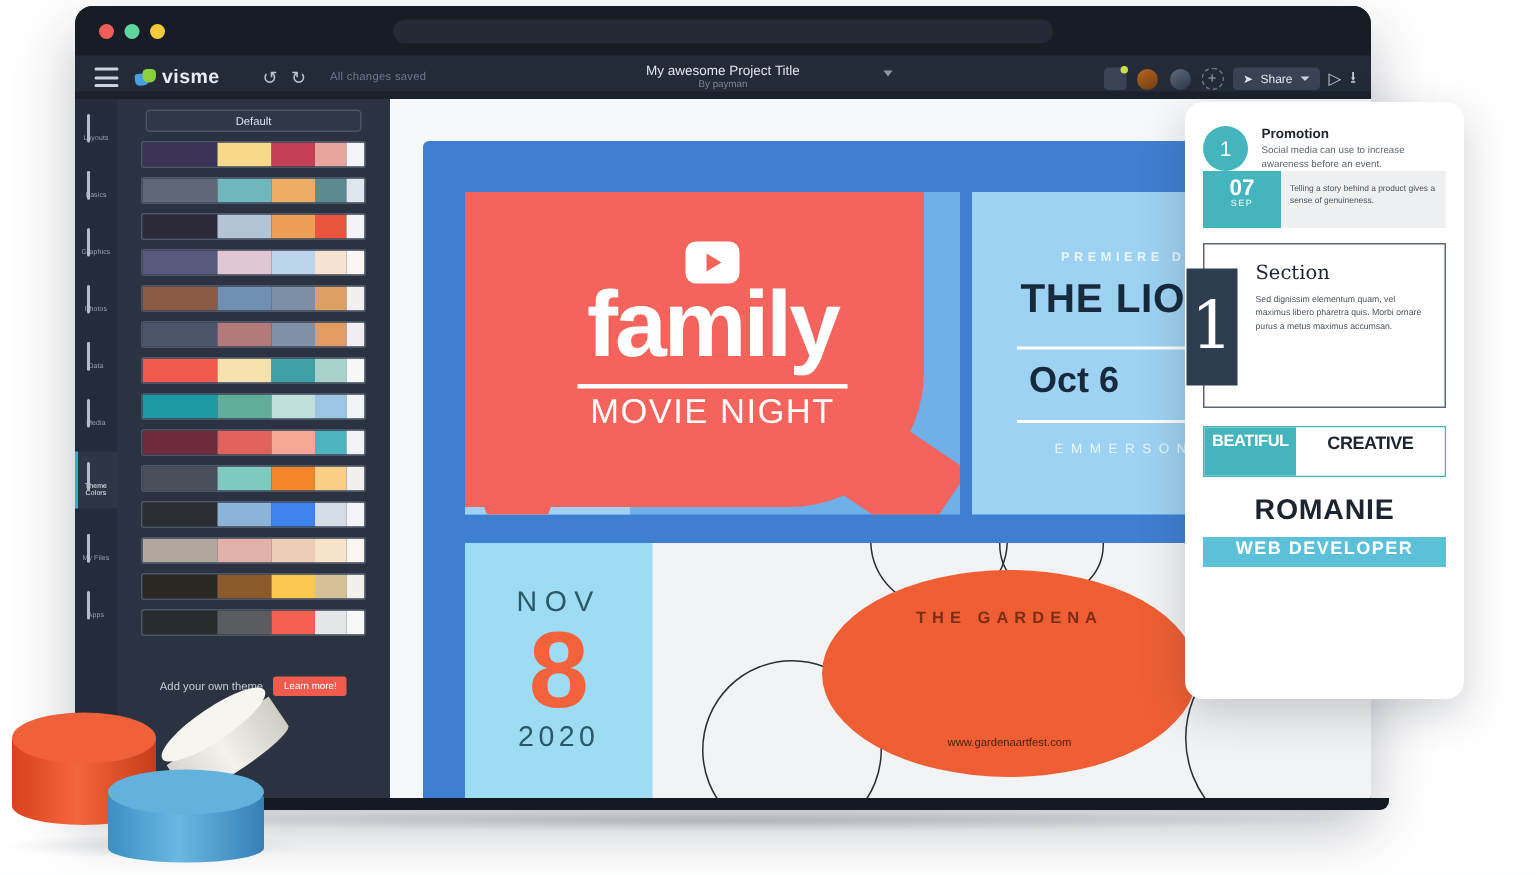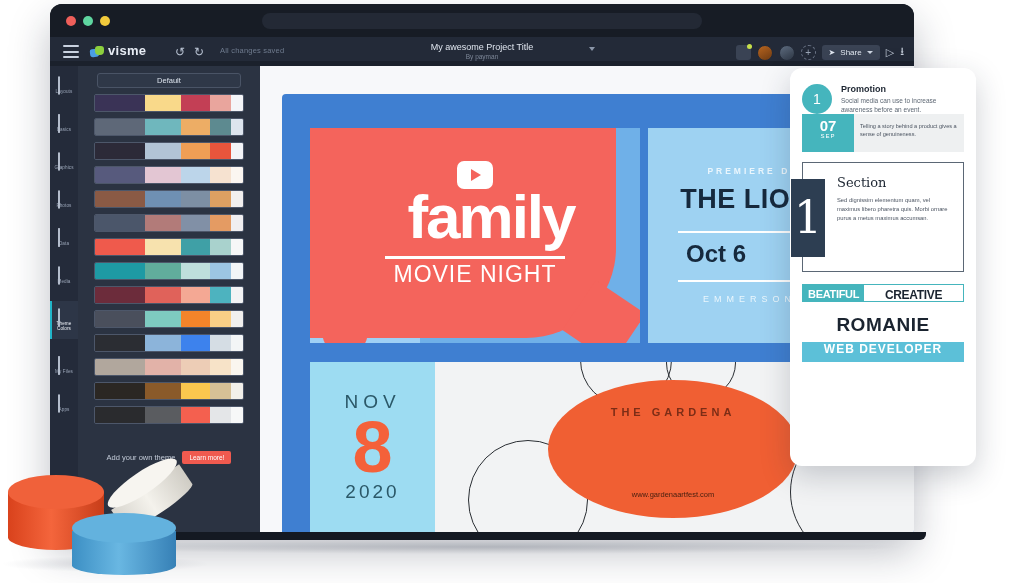--- a/index.html
+++ b/index.html
@@ -96,21 +96,21 @@
               background:#f4645c; border-radius:0 0 90px 0; }
   .fam-blob::after { content:""; position:absolute; right:-18px; bottom:-14px; width:60px; height:60px;
               background:#f4645c; transform:rotate(34deg); border-radius:0 0 12px 0; }
   .fam-lowblob { position:absolute; left:-10px; bottom:-6px; width:120px; height:74px;
               background:#9fd0f5; border-radius:60px 60px 0 0; }
   .fam-dot { position:absolute; left:12px; bottom:-12px; width:46px; height:46px; border-radius:50%; background:#f4645c;}
   .play-box { position:absolute; left:50%; top:33px; transform:translateX(-50%);
               width:36px; height:28px; background:#fff; border-radius:7px; }
   .play-tri { position:absolute; left:50%; top:50%; transform:translate(-40%,-50%);
               width:0;height:0;border-top:6px solid transparent;border-bottom:6px solid transparent;border-left:10px solid #f4645c; }
-  .fam-word { position:absolute; left:16px; top:58px; width:100%; text-align:center;
+  .fam-word { position:absolute; left:0; top:58px; width:100%; text-align:center;
               color:#fff; font-size:62px; font-weight:700; letter-spacing:-2px; line-height:1; }
   .fam-rule { position:absolute; left:50%; transform:translateX(-50%); top:128px; width:180px; height:3px; background:#fff; }
   .fam-sub { position:absolute; left:0; top:133px; width:100%; text-align:center;
              color:#fff; font-size:23px; letter-spacing:1px; font-weight:300; }
 
   
   .c-lion { position:absolute; left:366px; top:34px; width:272px; height:215px; background:#9ed2f2; overflow:hidden; }
   .lion-pre { position:absolute; left:0; top:38px; width:100%; text-align:center;
               color:#eaf6fd; font-size:8.5px; letter-spacing:3px; font-weight:700; }
   .lion-title { position:absolute; left:0; top:56px; width:100%; text-align:center;
@@ -155,21 +155,21 @@
   .datebox { display:flex; height:38px; }
   .datebox .d { width:52px; background:#45b5bd; color:#fff; text-align:center; padding-top:4px; }
   .datebox .d .n { font-size:15px; font-weight:700; line-height:15px; }
   .datebox .d .m { font-size:6px; letter-spacing:1px; }
   .datebox .txt { flex:1; background:#eef0f1; color:#4a5360; font-size:5.6px; line-height:8px; padding:8px 6px; }
   .sectionbox { margin-top:10px; border:1.4px solid #5b6775; height:110px; position:relative; padding:12px 10px 0 34px; }
   .sec-num { position:absolute; left:-12px; top:16px; width:34px; height:78px; background:#2d3e52;
              color:#fff; font-size:44px; font-family:"DejaVu Serif", serif; text-align:center; line-height:78px; }
   .sec-t { color:#1b2430; font-size:13px; font-family:"DejaVu Serif", serif; }
   .sec-d { color:#4a5360; font-size:5.8px; line-height:9px; margin-top:6px; }
-  .bcbar { display:flex; margin-top:12px; border:1px solid #45b5bd; height:18px; }
+  .bcbar { display:flex; margin-top:12px; border:1px solid #45b5bd; height:34px; }
   .bcbar .l { background:#45b5bd; color:#fff; font-size:11px; font-weight:700; padding:3px 5px; letter-spacing:-.3px; }
   .bcbar .r { flex:1; background:#fff; color:#1b2430; font-size:12px; font-weight:700; padding:3px 5px; text-align:center; letter-spacing:-.3px; }
   .romanie { text-align:center; color:#1b2430; font-size:19px; font-weight:700; margin-top:12px; letter-spacing:.5px; }
   .webdev { margin-top:6px; height:20px; background:#5cc0d8; color:#fff; font-size:12px;
             font-weight:700; text-align:center; letter-spacing:1px; }
 
   
   .base { position:absolute; left:38px; top:532px; width:888px; height:8px;
           background:#141922; border-radius:0 0 6px 6px; }
   .base-shadow { position:absolute; left:70px; top:540px; width:830px; height:14px;

